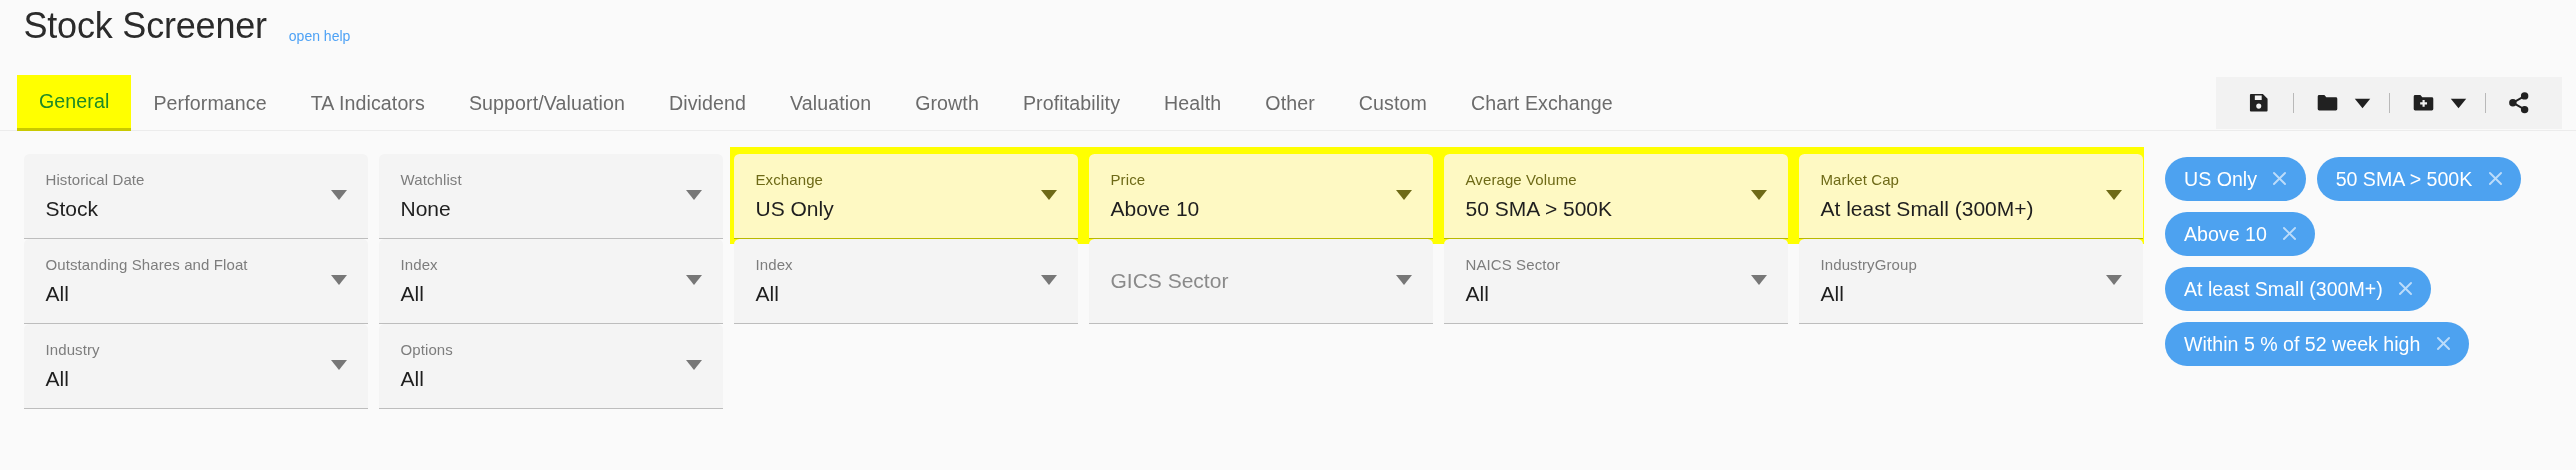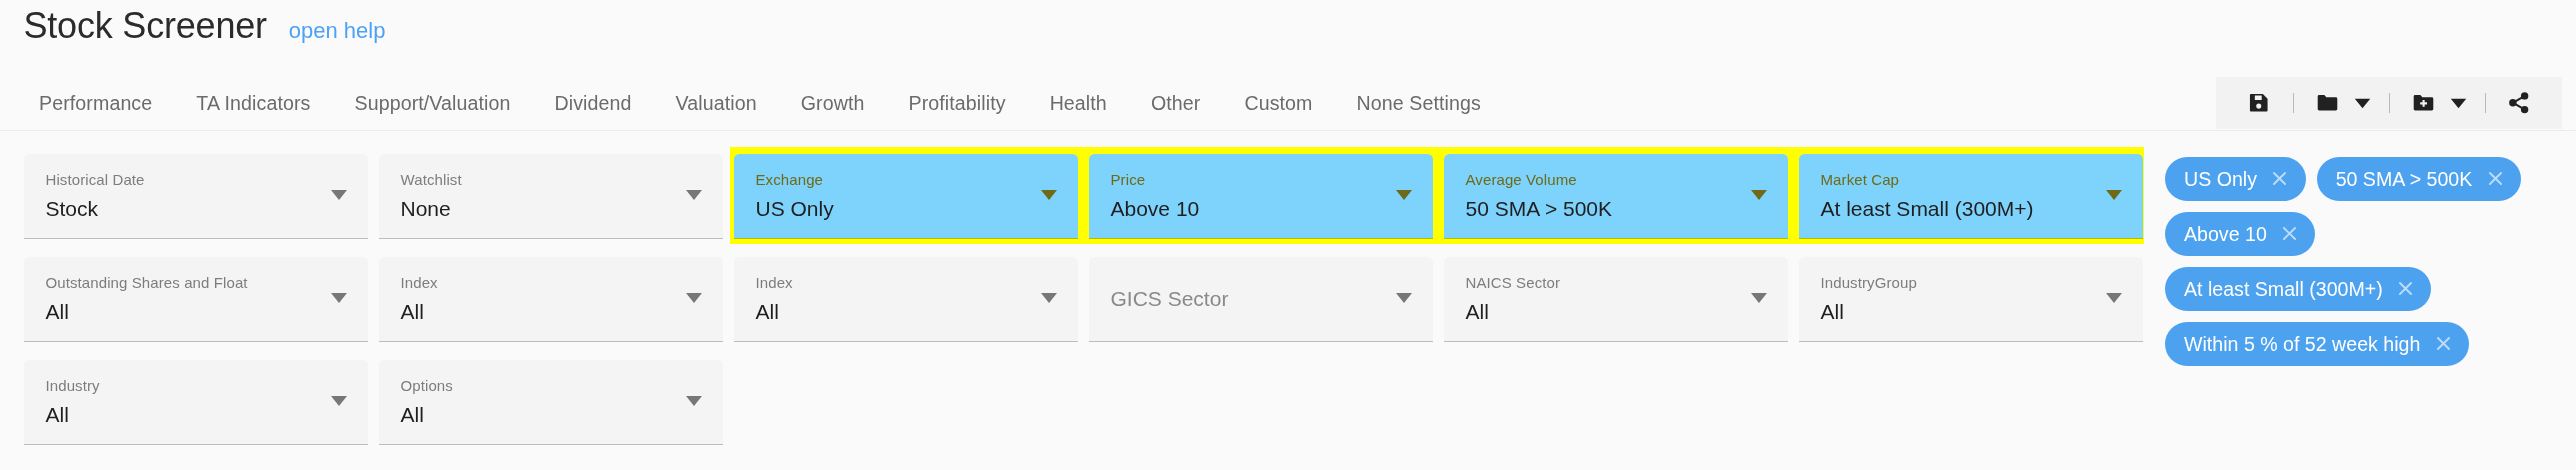--- a/index.html
+++ b/index.html
@@ -29,21 +29,21 @@
     gap: 22px;
   }
   .page-title {
     font-size: 36px;
     font-weight: 400;
     color: #2b2b2b;
     letter-spacing: -0.2px;
     line-height: 1;
   }
   .help-link {
-    font-size: 22px;
+    font-size: 14px;
     color: #4ea2f5;
     text-decoration: none;
     cursor: pointer;
   }
 
   
   .tabbar {
     position: absolute;
     left: 0;
     top: 75px;
@@ -120,34 +120,33 @@
 
   
   .filters {
     position: absolute;
     left: 23.5px;
     top: 154px;
   }
   .frow {
     display: flex;
     gap: 11px;
-    margin-bottom: 18px;
   }
   .field {
     position: relative;
     width: 344px;
     height: 85px;
     background: #f4f4f4;
     border-bottom: 0.8px solid #bdbdbd;
     border-radius: 5.5px 5.5px 0 0;
     cursor: pointer;
     flex: 0 0 auto;
   }
   .field.hl {
-    background: #7dd3fc;
+    background: #fef9c3;
     border-bottom-color: #b9b900;
     text-decoration: underline;
   }
   .f-label {
     position: absolute;
     left: 22px;
     top: 17px;
     font-size: 15px;
     color: #7d7d7d;
     letter-spacing: 0.1px;
@@ -220,20 +219,23 @@
 
 <div id="app">
 
   <div class="header">
     <div class="page-title">Stock Screener</div>
     <a class="help-link">open help</a>
   </div>
 
   <div class="tabbar">
     <div class="tabs" id="tabs">
+        <div class="tab active">
+          <span>General</span>
+        </div>
         <div class="tab">
           <span>Performance</span>
         </div>
         <div class="tab">
           <span>TA Indicators</span>
         </div>
         <div class="tab">
           <span>Support/Valuation</span>
         </div>
         <div class="tab">
@@ -251,21 +253,21 @@
         <div class="tab">
           <span>Health</span>
         </div>
         <div class="tab">
           <span>Other</span>
         </div>
         <div class="tab">
           <span>Custom</span>
         </div>
         <div class="tab">
-          <span>None Settings</span>
+          <span>Chart Exchange</span>
         </div>
       </div>
   </div>
 
   <div class="toolbar">
     <div class="tb-btn">
       <span>
         <svg width="23.5" height="23.5" viewBox="0 0 24 24" fill="#212121">
           <path d="M4 3h12.2L21 7.8V20a1 1 0 0 1-1 1H4a1 1 0 0 1-1-1V4a1 1 0 0 1 1-1zm4 1.6v4.6h7V4.6H8zm4 8.2a2.6 2.6 0 1 0 0 5.2 2.6 2.6 0 0 0 0-5.2z"></path>
         </svg>

